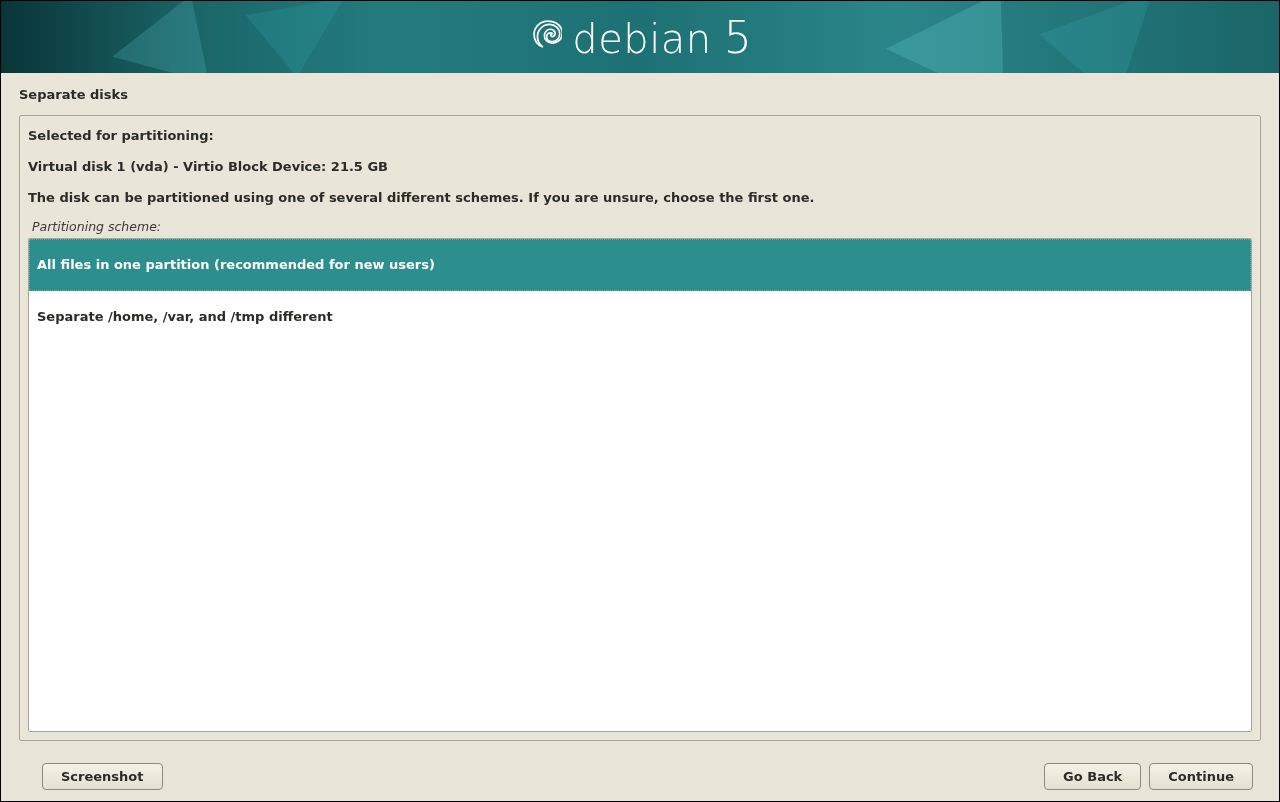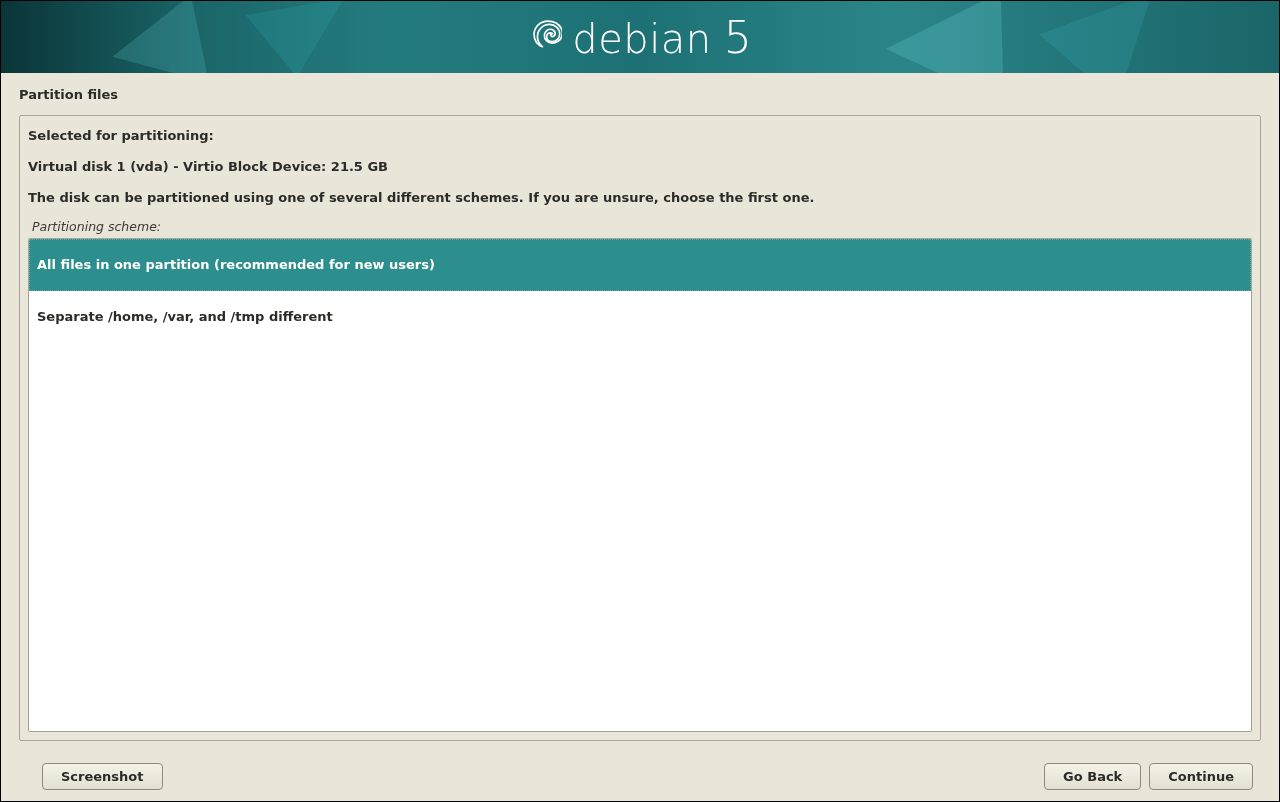--- a/index.html
+++ b/index.html
@@ -155,21 +155,21 @@
     <div class="brand">
       <svg class="swirl" width="34" height="42" viewBox="0 0 80 100">
         <path d="M47 12c-18 0-33 14-33 32 0 14 9 25 21 30-8-6-13-15-13-25 0-16 13-29 29-29 13 0 24 10 24 23 0 10-8 18-18 18-7 0-13-5-13-12 0-5 4-9 9-9 3 0 5 1 6 3-1-1-3-1-4 0-2 1-2 4 0 5 2 2 6 1 8-2 2-4 1-9-3-12-5-4-13-3-17 2-6 6-6 16 0 22 7 8 20 9 29 2 9-7 12-20 7-30-6-12-19-18-32-18z" fill="none" stroke="#ffffff" stroke-width="4" stroke-linecap="round"></path>
       </svg>
       <span class="brand-name">debian</span>
       <span class="brand-version">5</span>
     </div>
   </div>
 
   <div class="content">
-    <div class="page-title">Partition files</div>
+    <div class="page-title">Separate disks</div>
 
     <div class="panel">
       <div class="info-line">Selected for partitioning:</div>
       <div class="info-line">Virtual disk 1 (vda) - Virtio Block Device: 21.5 GB</div>
       <div class="info-line">The disk can be partitioned using one of several different schemes. If you are unsure, choose the first one.</div>
       <div class="subheading">Partitioning scheme:</div>
 
       <div class="list" id="scheme-list">
           <div class="list-item selected">All files in one partition (recommended for new users)</div>
           <div class="list-item">Separate /home, /var, and /tmp different</div>

